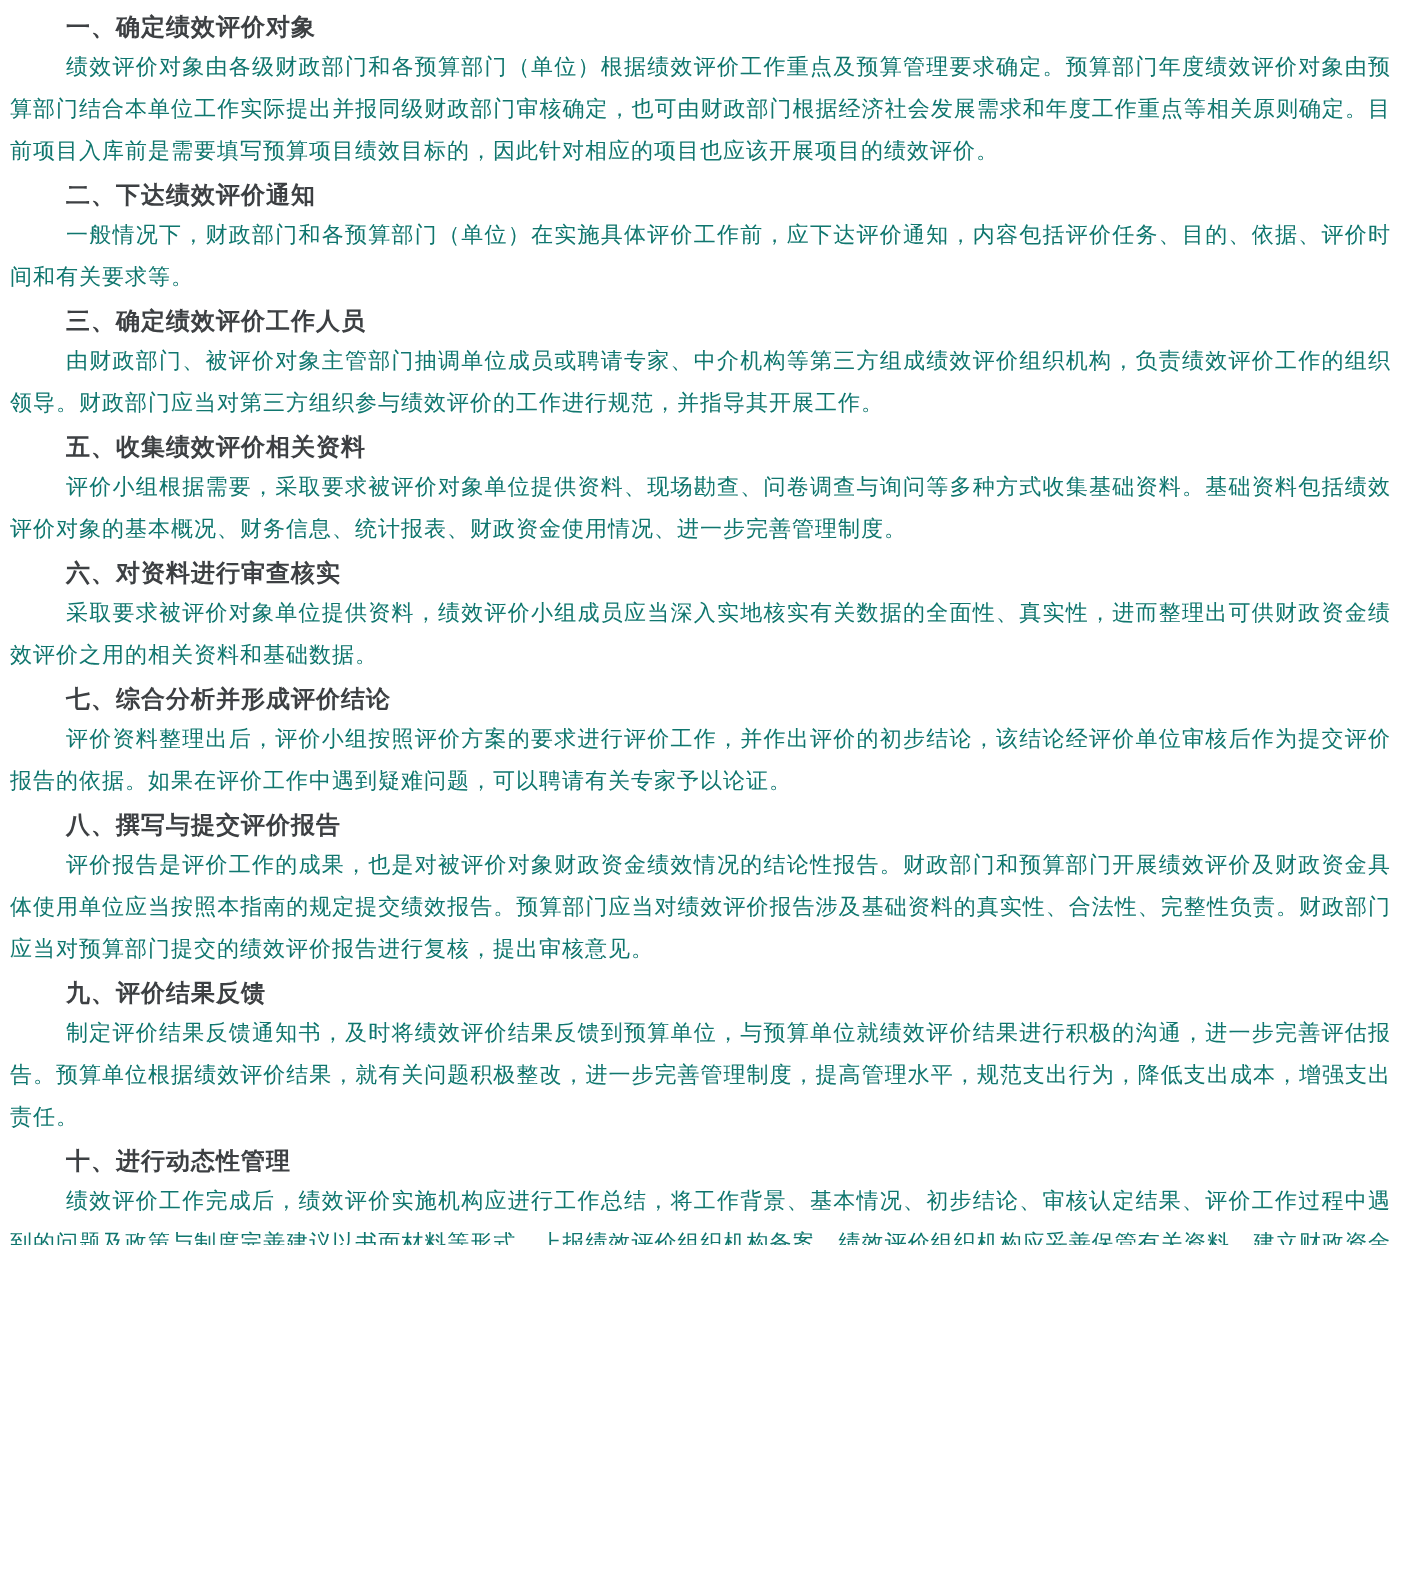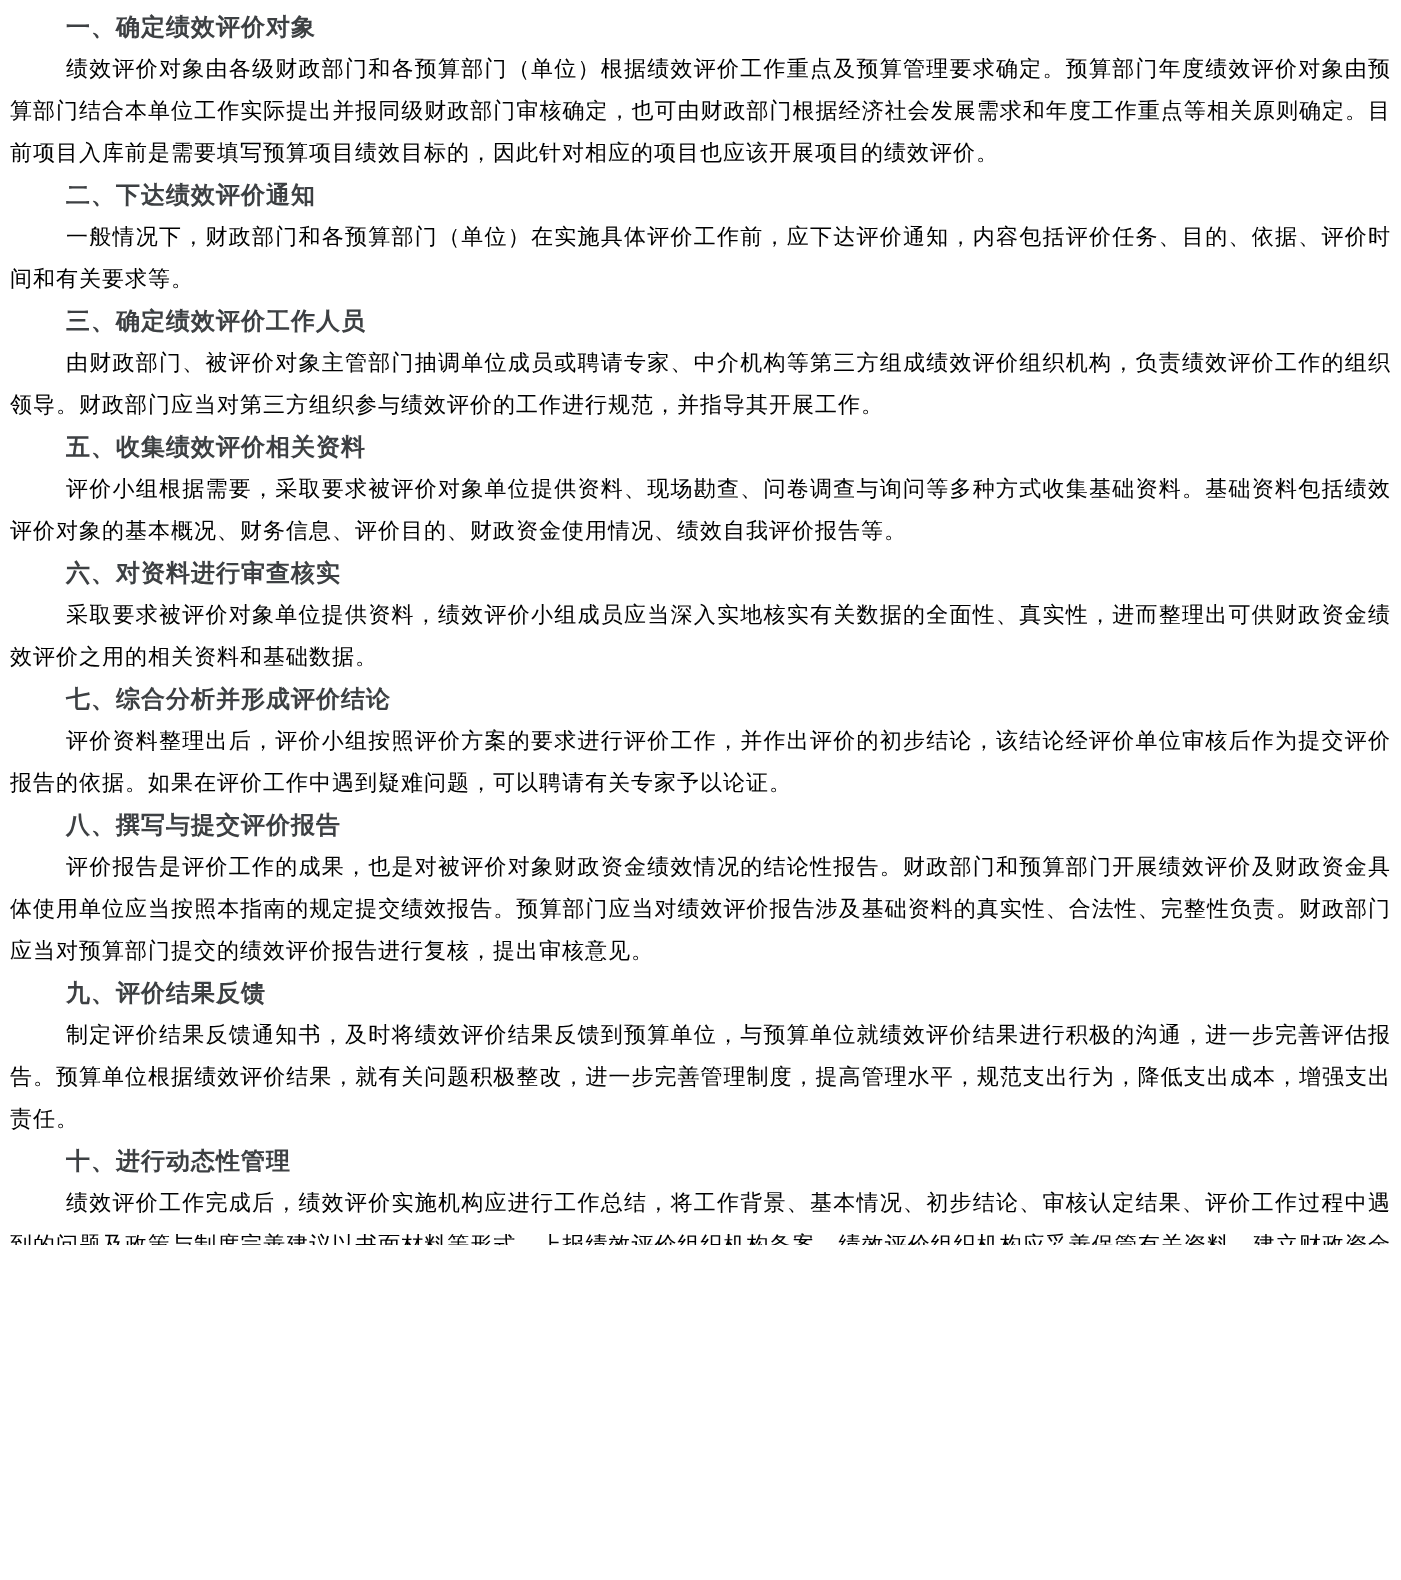--- a/index.html
+++ b/index.html
@@ -23,24 +23,25 @@
     color: #3d4043;
     letter-spacing: 1px;
     text-indent: 56px;
     text-align: left;
   }
   .sec-para {
     margin: 0;
     font-size: 22px;
     line-height: 42px;
     font-weight: 400;
-    color: #000000;
+    color: #0f766e;
     letter-spacing: 1px;
     text-indent: 56px;
     text-align: justify;
+    font-family: Liberation Mono, monospace;
   }
   .img-box {
     width: 176px;
     height: 176px;
     margin: 0 auto;
     border: 1px solid #cccccc;
     background: #ffffff;
     position: relative;
     box-sizing: border-box;
   }
@@ -70,21 +71,21 @@
   <section class="sec">
     <h3 class="sec-heading">三、确定绩效评价工作人员</h3>
     <p class="sec-para">由财政部门、被评价对象主管部门抽调单位成员或聘请专家、中介机构等第三方组成绩效评价组织机构，负责绩效评价工作的组织领导。财政部门应当对第三方组织参与绩效评价的工作进行规范，并指导其开展工作。</p>
   </section>
 
   <section class="sec">
   </section>
 
   <section class="sec">
     <h3 class="sec-heading">五、收集绩效评价相关资料</h3>
-    <p class="sec-para">评价小组根据需要，采取要求被评价对象单位提供资料、现场勘查、问卷调查与询问等多种方式收集基础资料。基础资料包括绩效评价对象的基本概况、财务信息、评价目的、财政资金使用情况、绩效自我评价报告等。</p>
+    <p class="sec-para">评价小组根据需要，采取要求被评价对象单位提供资料、现场勘查、问卷调查与询问等多种方式收集基础资料。基础资料包括绩效评价对象的基本概况、财务信息、统计报表、财政资金使用情况、进一步完善管理制度。</p>
   </section>
 
   <section class="sec">
     <h3 class="sec-heading">六、对资料进行审查核实</h3>
     <p class="sec-para">采取要求被评价对象单位提供资料，绩效评价小组成员应当深入实地核实有关数据的全面性、真实性，进而整理出可供财政资金绩效评价之用的相关资料和基础数据。</p>
   </section>
 
   <section class="sec">
     <h3 class="sec-heading">七、综合分析并形成评价结论</h3>
     <p class="sec-para">评价资料整理出后，评价小组按照评价方案的要求进行评价工作，并作出评价的初步结论，该结论经评价单位审核后作为提交评价报告的依据。如果在评价工作中遇到疑难问题，可以聘请有关专家予以论证。</p>

